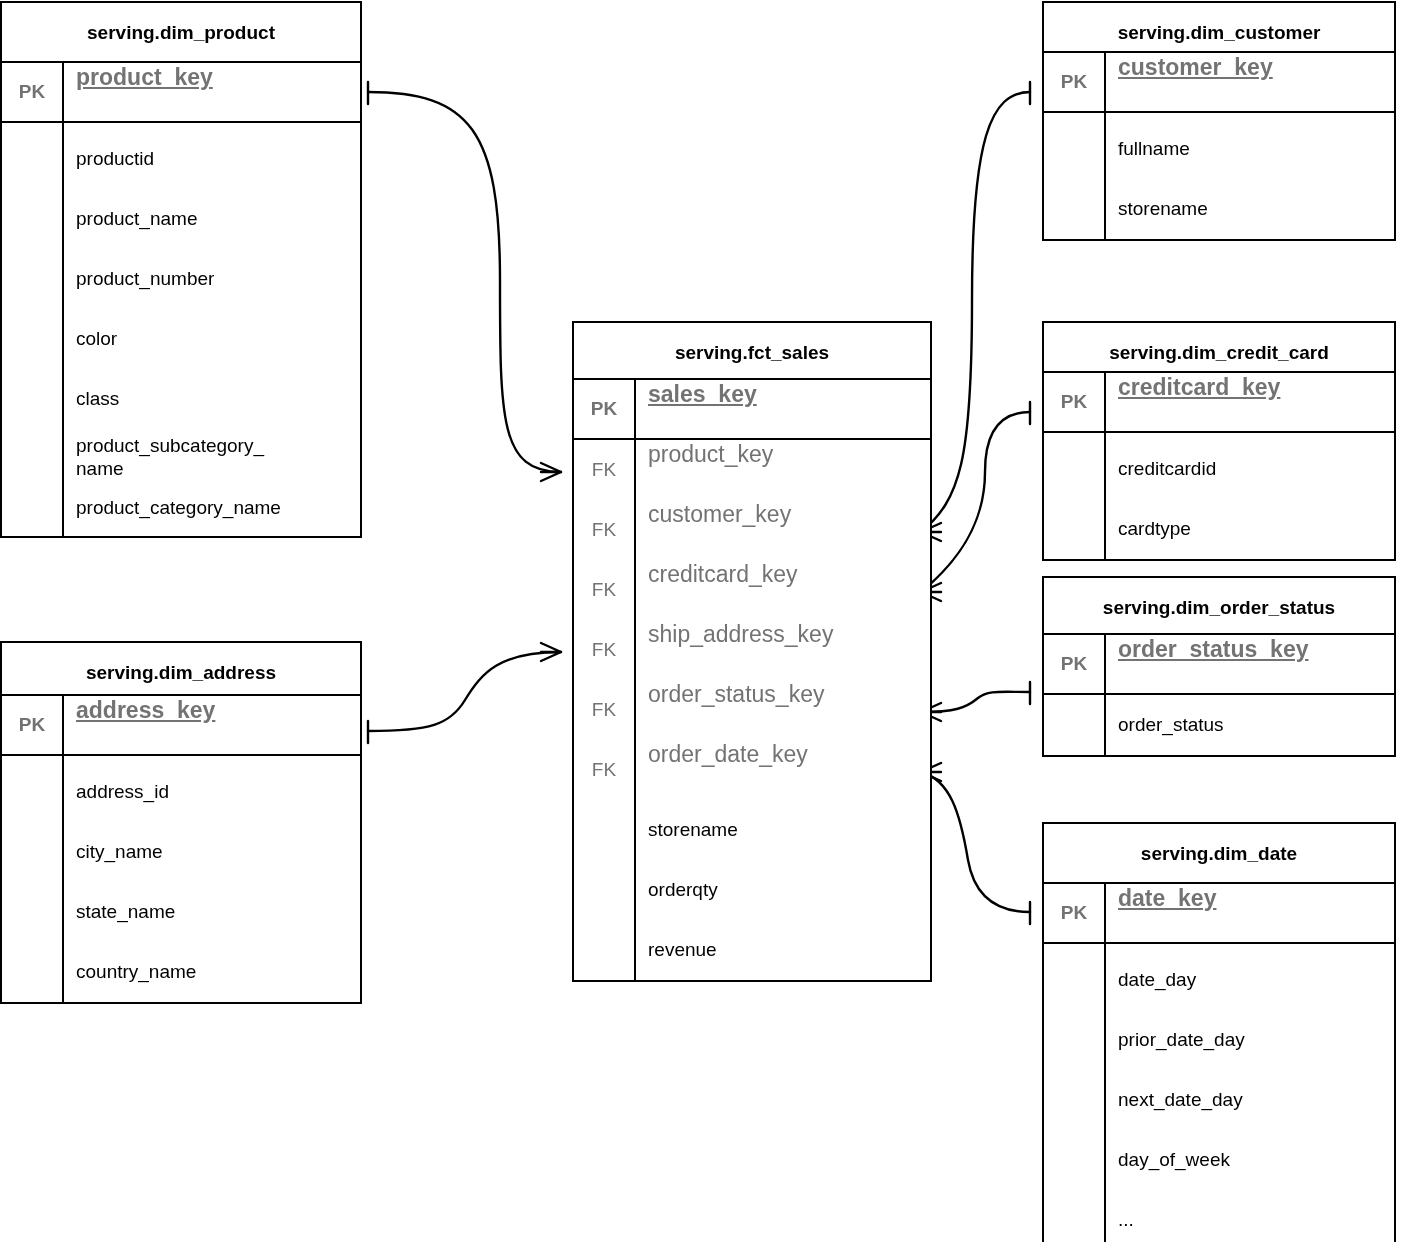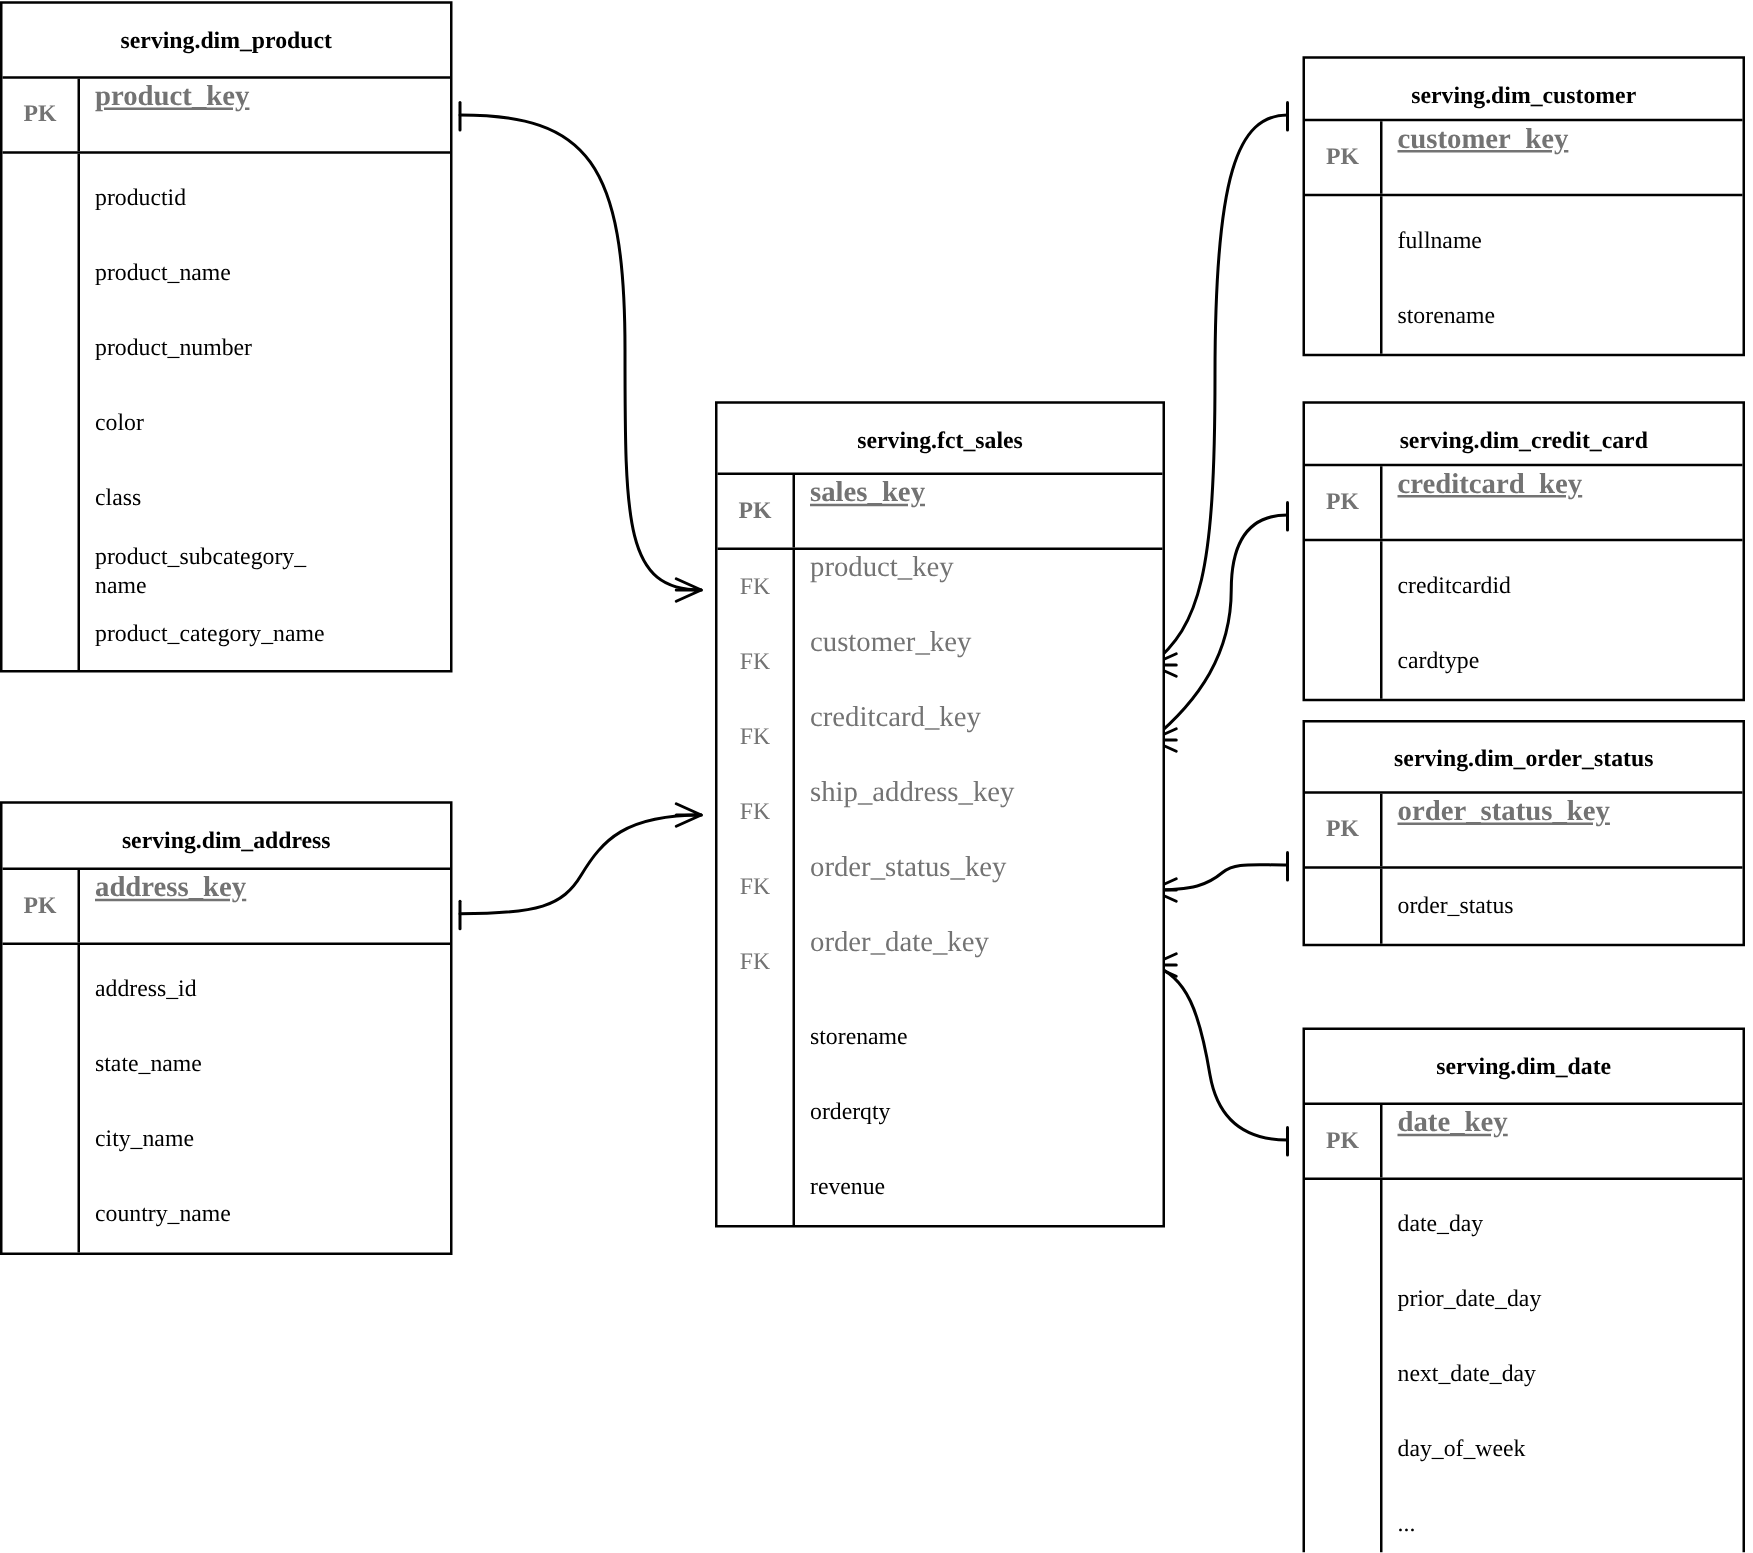--- a/index.html
+++ b/index.html
@@ -6,21 +6,21 @@
     margin: 0;
     padding: 0;
     background: #ffffff;
   }
   #canvas {
     position: relative;
     width: 1402px;
     height: 1242px;
     background: #ffffff;
     overflow: hidden;
-    font-family: Liberation Serif, serif;
+    font-family: Liberation Sans, sans-serif;
   }
   .erd-svg {
     position: absolute;
     left: 0;
     top: 0;
     width: 1402px;
     height: 1242px;
     pointer-events: none;
   }
   .entity {
@@ -182,22 +182,22 @@
   <div class="entity" style="left:0px; top:641px; width:362px; height:363px;">
     <div class="entity-title">serving.dim_address</div>
     <div class="row pk-row">
       <div class="row-key">PK</div>
       <div class="row-name pk-name">address_key</div>
     </div>
     <div class="attr-block">
       <div class="attr-gutter"></div>
       <div class="attr-list">
         <div class="attr">address_id</div>
+        <div class="attr">city_name</div>
         <div class="attr">state_name</div>
-        <div class="attr">city_name</div>
         <div class="attr">country_name</div>
       </div>
     </div>
   </div>
 
   <div class="entity" style="left:561px; top:321px; width:360px; height:661px;margin-left:11px;">
     <div class="entity-title">serving.fct_sales</div>
     <div class="row pk-row">
       <div class="row-key">PK</div>
       <div class="row-name pk-name">sales_key</div>
@@ -229,21 +229,21 @@
     <div class="attr-block">
       <div class="attr-gutter"></div>
       <div class="attr-list" style="padding-top:0;">
         <div class="attr">storename</div>
         <div class="attr">orderqty</div>
         <div class="attr">revenue</div>
       </div>
     </div>
   </div>
 
-  <div class="entity" style="left:1042px; top:1px; width:354px; height:240px;margin-top:44px;">
+  <div class="entity" style="left:1042px; top:1px; width:354px; height:240px;">
     <div class="entity-title">serving.dim_customer</div>
     <div class="row pk-row">
       <div class="row-key">PK</div>
       <div class="row-name pk-name">customer_key</div>
     </div>
     <div class="attr-block">
       <div class="attr-gutter"></div>
       <div class="attr-list">
         <div class="attr">fullname</div>
         <div class="attr">storename</div>

